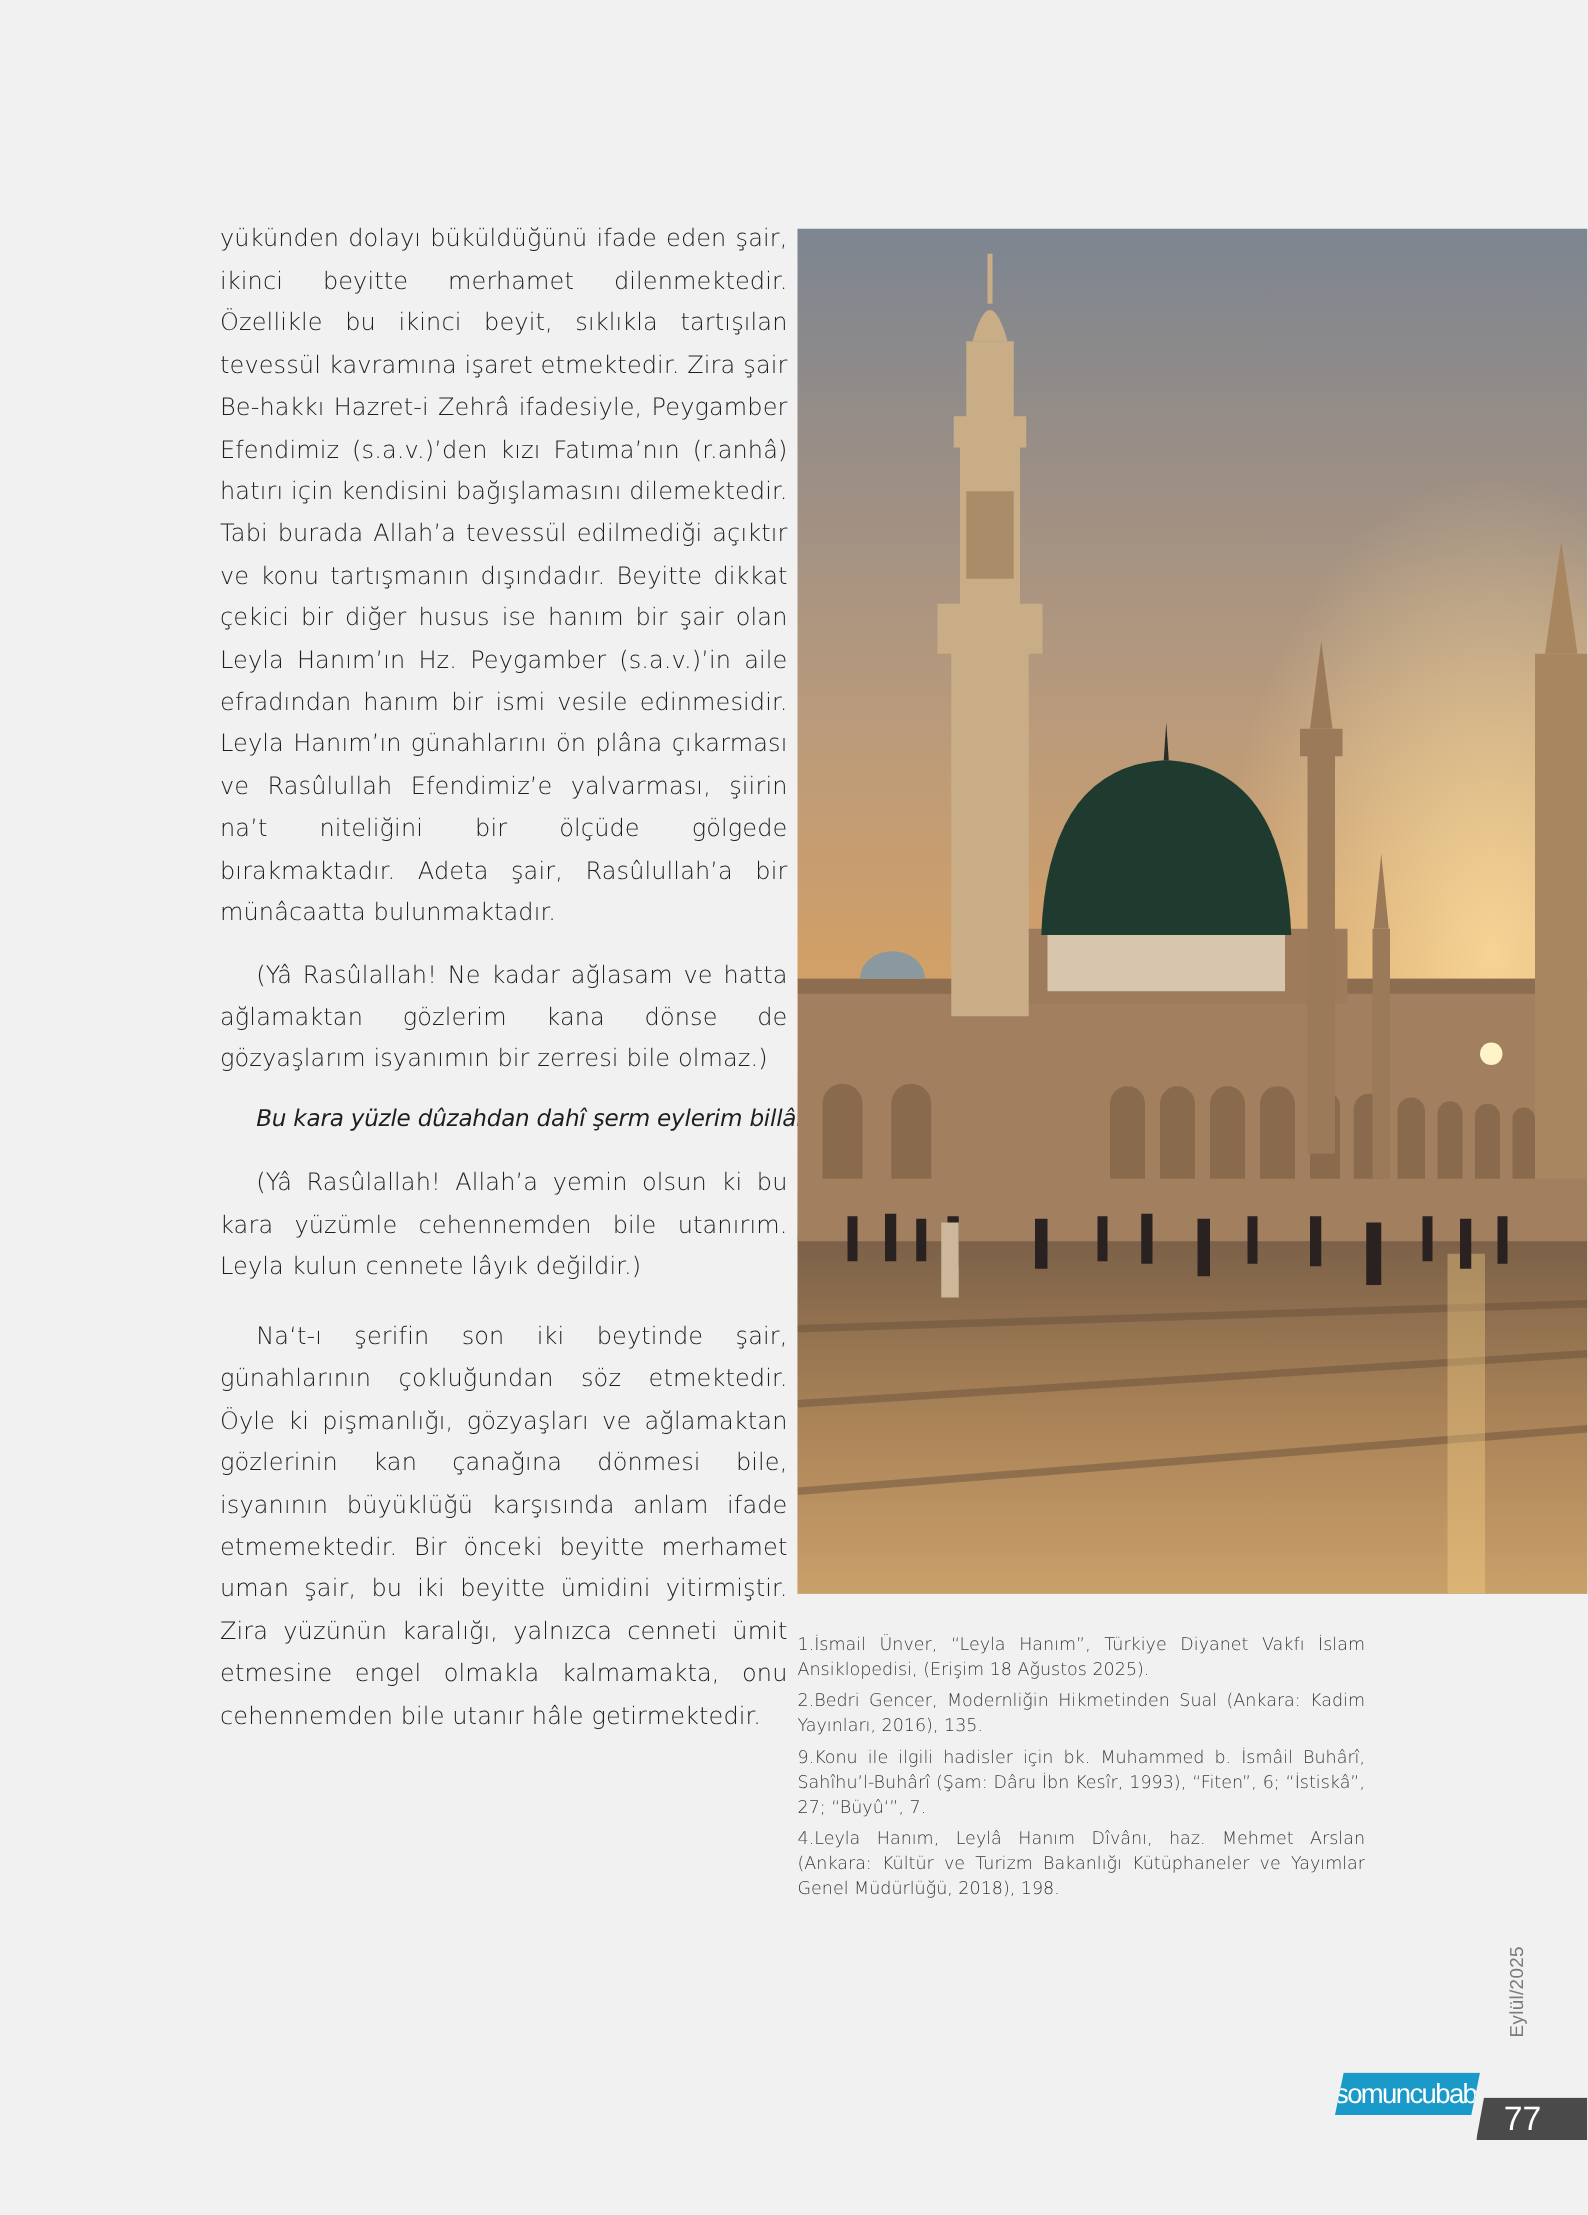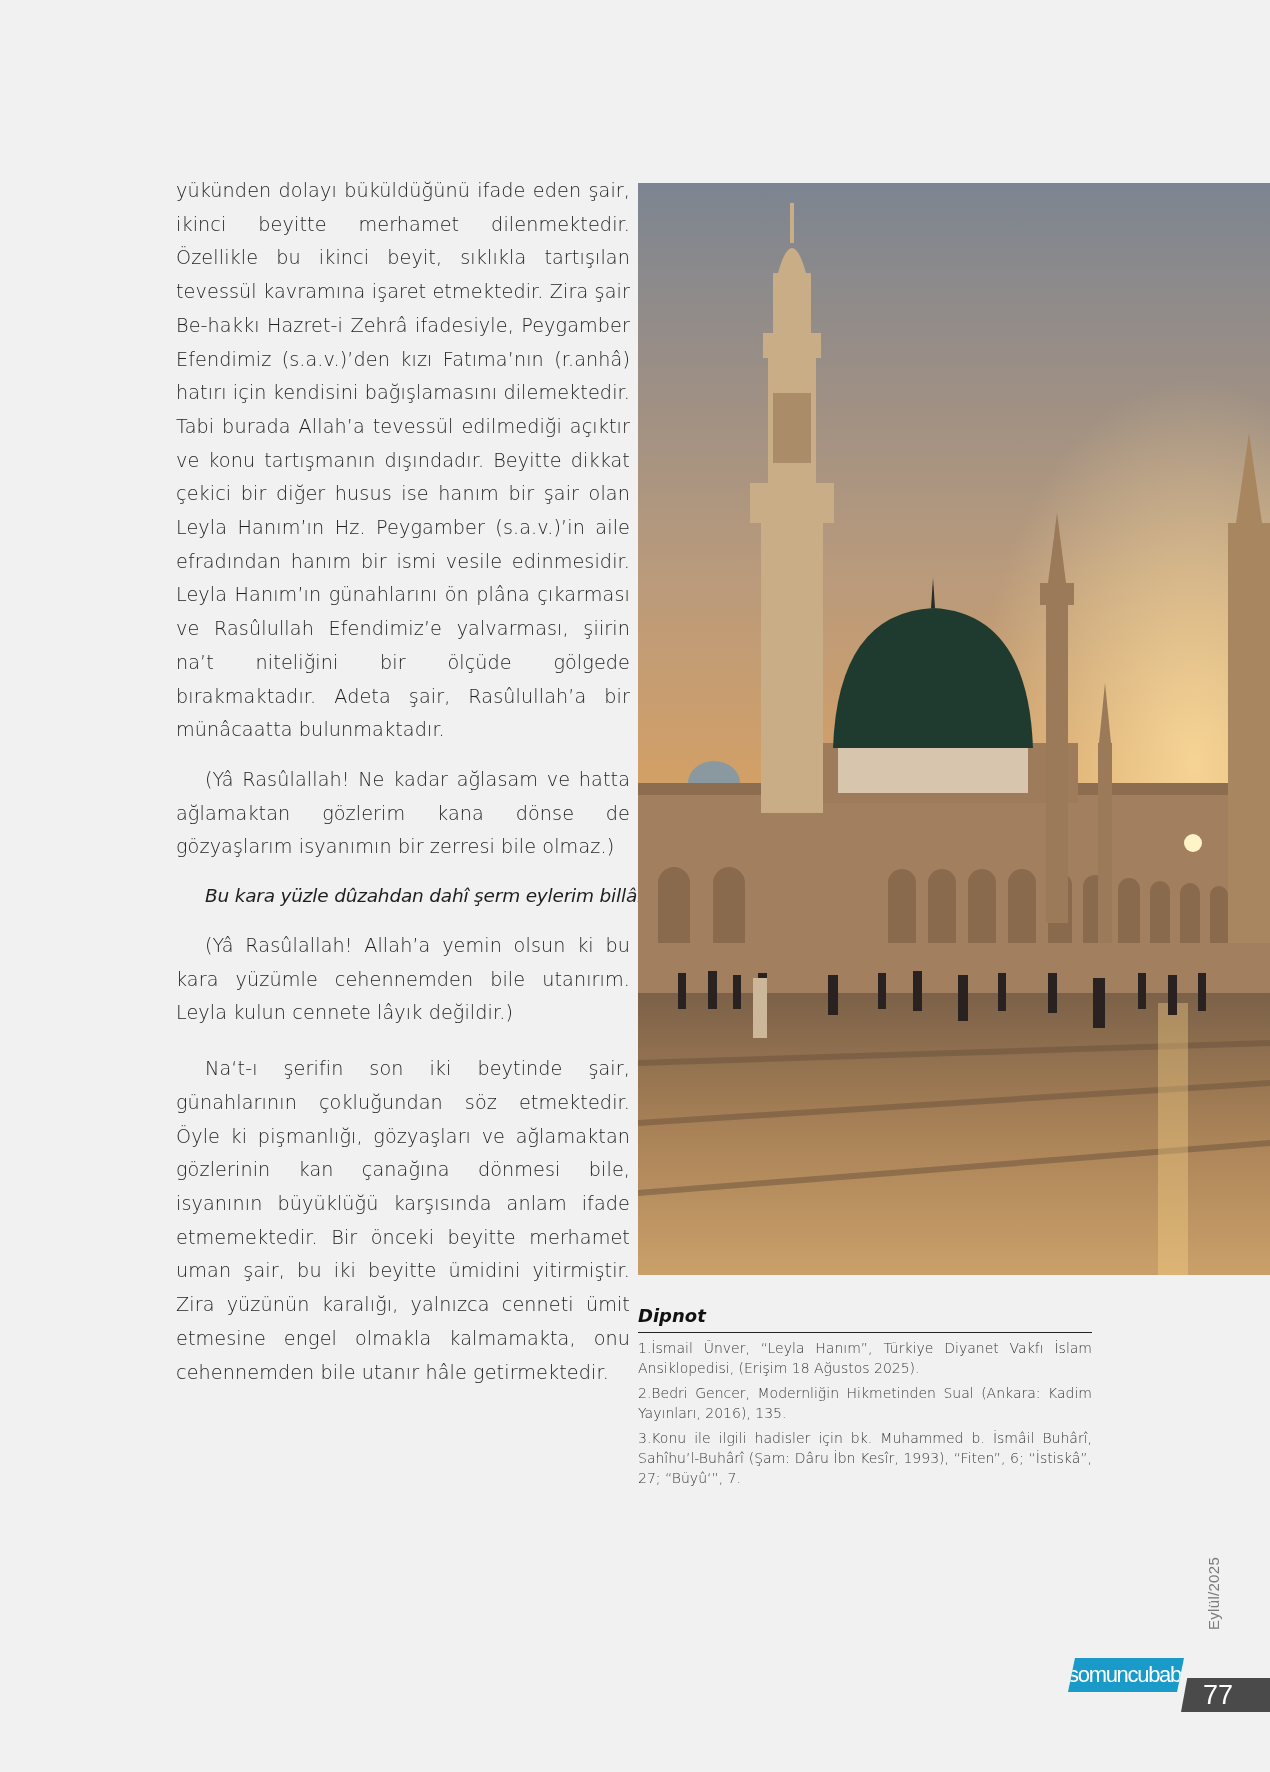--- a/index.html
+++ b/index.html
@@ -163,21 +163,21 @@
       <rect x="455" y="795" width="12" height="50"></rect>
         <rect x="500" y="790" width="8" height="36"></rect>
       <rect x="530" y="792" width="9" height="40"></rect>
         <rect x="560" y="790" width="8" height="38"></rect>
     </g>
     <rect x="115" y="795" width="14" height="60" fill="#cdb79a"></rect>
   </svg>
 </div>
 
 <div class="notes">
-  <div class="notes-title">Dipnot</div>
   <p>1.İsmail Ünver, “Leyla Hanım”, Türkiye Diyanet Vakfı İslam Ansiklopedisi, (Erişim 18 Ağustos 2025).</p>
   <p>2.Bedri Gencer, Modernliğin Hikmetinden Sual (Ankara: Kadim Yayınları, 2016), 135.</p>
-  <p>3.Konu ile ilgili hadisler için bk. Muhammed b. İsmâil Buhârî, Sahîhu’l-Buhârî (Şam: Dâru İbn Kesîr, 1993), “Fiten”, 6; “İstiskâ”, 27; “Büyû‘”, 7.</p>
+  <p>9.Konu ile ilgili hadisler için bk. Muhammed b. İsmâil Buhârî, Sahîhu’l-Buhârî (Şam: Dâru İbn Kesîr, 1993), “Fiten”, 6; “İstiskâ”, 27; “Büyû‘”, 7.</p>
+  <p>4.Leyla Hanım, Leylâ Hanım Dîvânı, haz. Mehmet Arslan (Ankara: Kültür ve Turizm Bakanlığı Kütüphaneler ve Yayımlar Genel Müdürlüğü, 2018), 198.</p>
 </div>
 
 <div class="date-vertical">Eylül/2025</div>
 <div class="brand">somuncubaba</div>
 <div class="pageno">77</div>
 
 </body></html>

